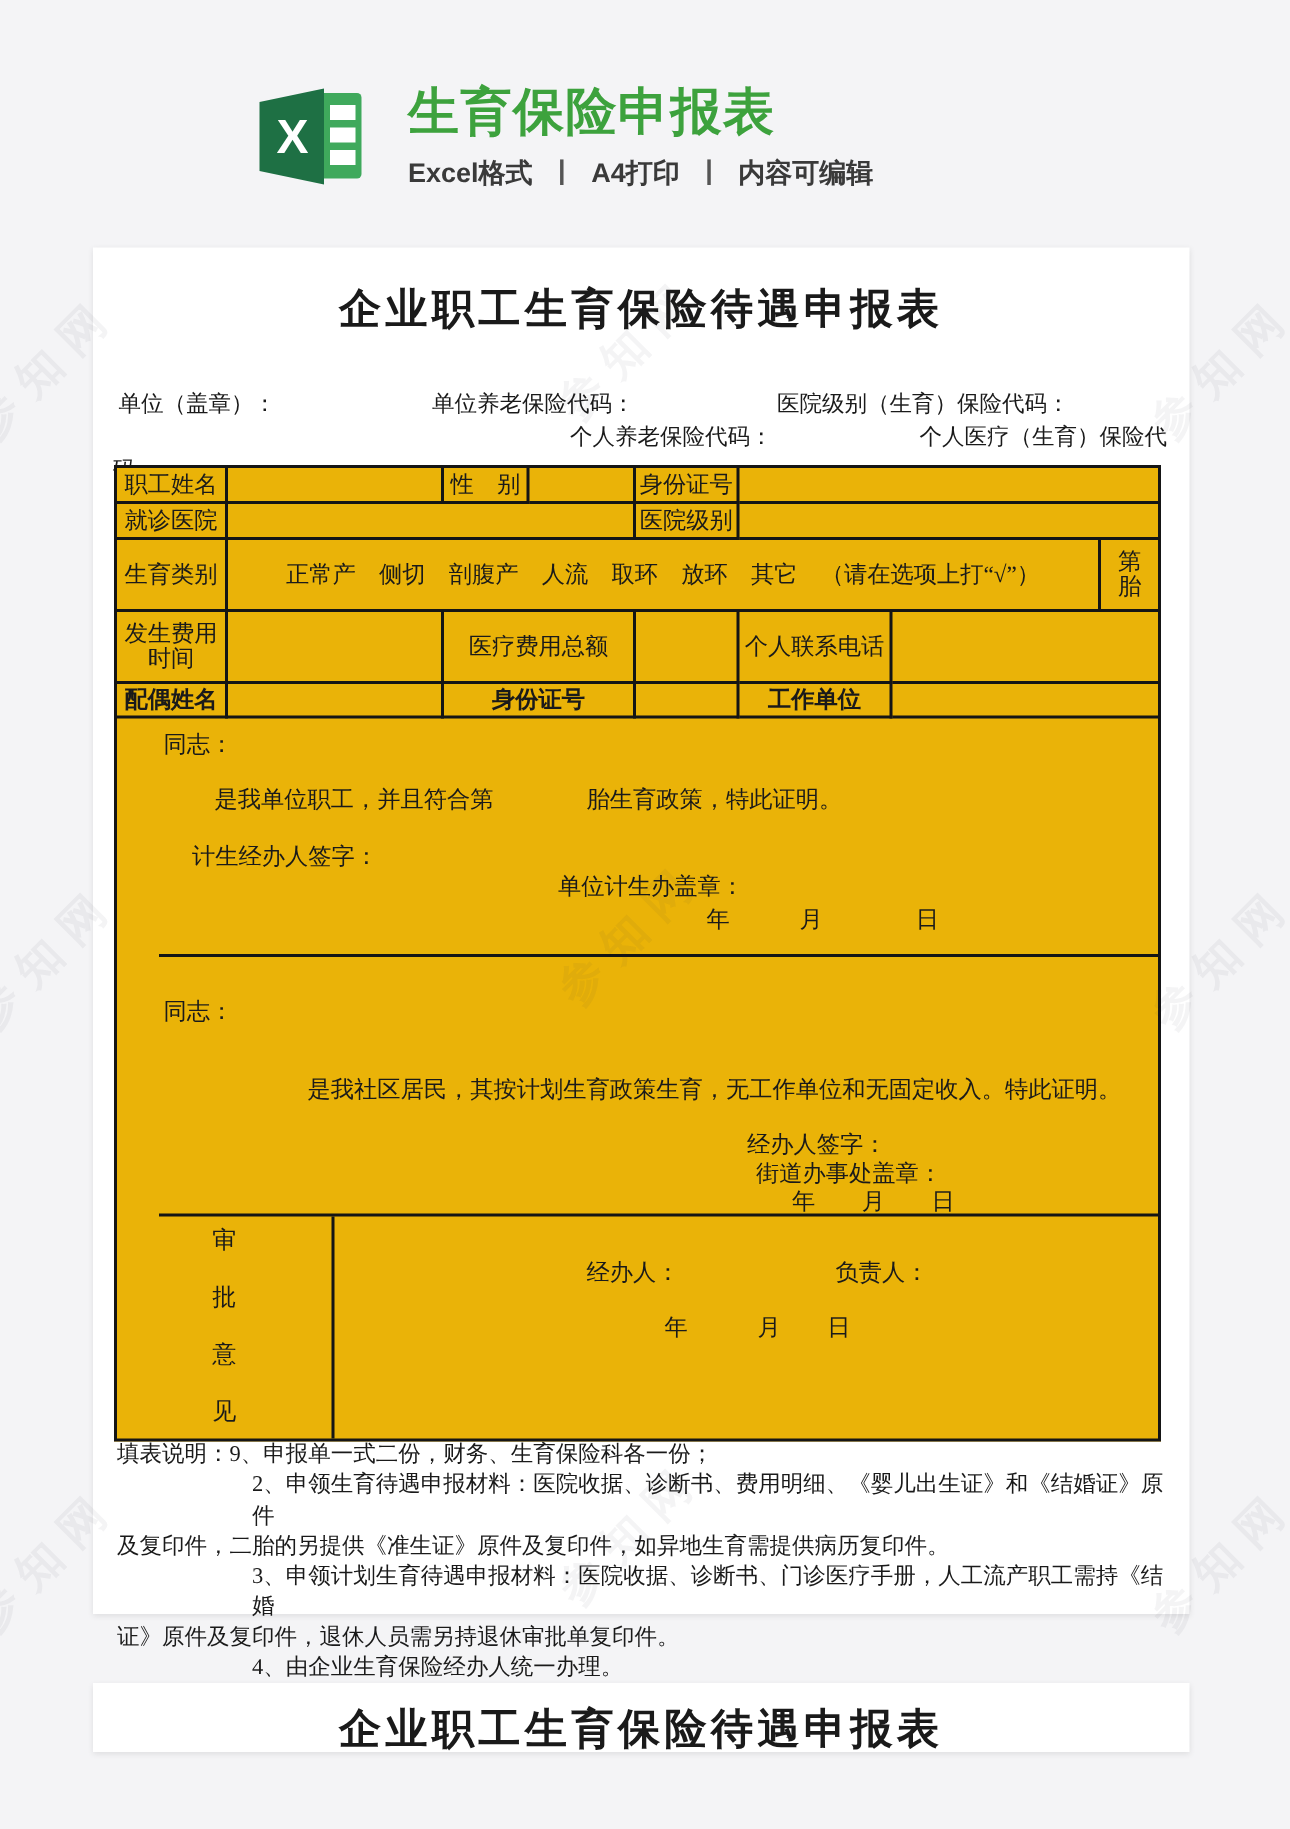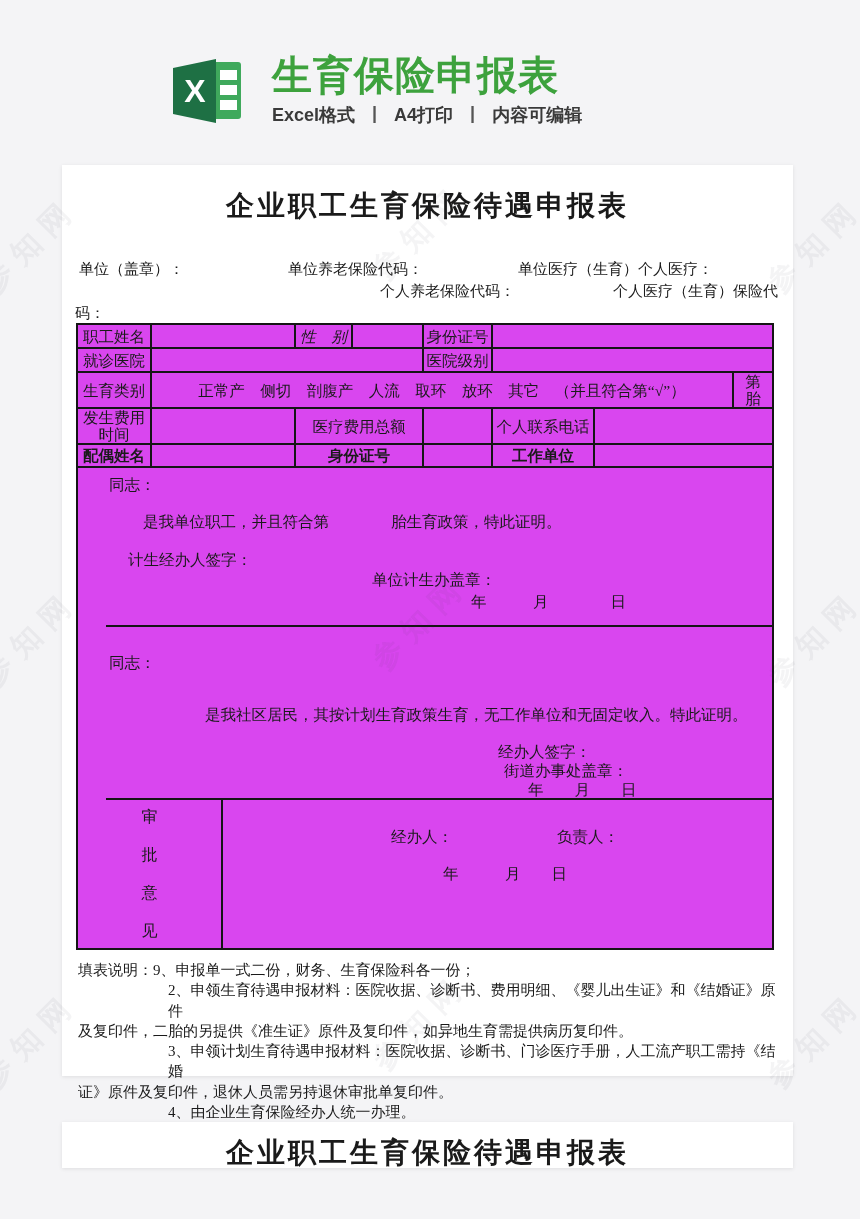--- a/index.html
+++ b/index.html
@@ -8,21 +8,21 @@
 
   
   .wm{position:absolute;font-size:30px;font-weight:bold;letter-spacing:10px;
       color:rgba(50,50,65,0.055);transform:rotate(-45deg);white-space:nowrap;
       pointer-events:none;z-index:60;font-family:"Liberation Sans",sans-serif;}
 
   
   .header{position:absolute;left:170px;top:57px;display:flex;align-items:flex-start;}
   .icon{width:74px;height:68px;flex:0 0 auto;}
   .htext{margin-left:28px;}
-  .htitle{font-family:"Liberation Sans",sans-serif;font-size:40px;font-weight:bold;
+  .htitle{font-family:"Liberation Sans",sans-serif;font-size:34px;font-weight:bold;
           color:#3da23d;line-height:36px;letter-spacing:1px;}
   .hsub{margin-top:10px;font-family:"Liberation Sans",sans-serif;font-size:18px;
         font-weight:bold;color:#3a3a3a;display:flex;align-items:flex-start;}
   .hsub .sep{margin:0 17px;color:#555;font-weight:bold;}
 
   
   .card{position:absolute;left:62px;top:165px;width:731px;height:911px;background:#fff;
         box-shadow:0 1px 4px rgba(0,0,0,0.09);z-index:10;}
   .card2{position:absolute;left:62px;top:1122px;width:731px;height:46px;background:#fff;
         box-shadow:0 1px 4px rgba(0,0,0,0.09);overflow:hidden;z-index:10;}
@@ -31,30 +31,30 @@
         font-size:28px;font-weight:bold;letter-spacing:3px;}
   .form-title2{margin-top:12px;text-align:center;font-size:28px;font-weight:bold;letter-spacing:3px;}
 
   .info{position:absolute;left:0;top:95px;width:100%;height:66px;font-size:15px;}
   .info span{position:absolute;white-space:pre;}
   #i1a{left:17px;top:0;} #i1b{left:226px;top:0;} #i1c{left:456px;top:0;}
   #i2a{left:318px;top:22px;} #i2b{left:551px;top:22px;}
   #i3a{left:13px;top:44px;}
 
   
-  .ftable{position:absolute;left:14px;top:158px;width:698px;border:2px solid #151515;
-          box-sizing:border-box;background:#d946ef;}
+  .ftable{position:absolute;left:14px;top:145px;width:698px;border:2px solid #151515;
+          box-sizing:border-box;background:#eab308;}
   .tr{display:flex;}
   .c{box-sizing:border-box;border-right:2px solid #151515;border-bottom:2px solid #151515;
      display:flex;align-items:center;justify-content:center;text-align:center;
      font-size:15.5px;white-space:pre-line;line-height:17px;}
   .noR{border-right:none!important;}
   .noB{border-bottom:none!important;}
-  .h24{height:24px;} .h23{height:23px;font-weight:bold;} .h36{height:36px;}
-  .w74{width:74px;} .w144{width:144px;} .w57{width:57px;font-style:italic;} .w71{width:71px;}
+  .h24{height:24px;} .h23{height:23px;font-weight:bold;} .h36{height:48px;}
+  .w74{width:74px;} .w144{width:144px;} .w57{width:57px;} .w71{width:71px;}
   .w69{width:69px;} .w102{width:102px;} .w128{width:128px;} .w177{width:177px;}
   .w272{width:272px;} .w279{width:279px;} .w38{width:38px;} .w582{width:582px;}
 
   .sec{position:relative;border-bottom:2px solid #151515;font-size:15.5px;margin-left:28px;}
   .sec1{height:157px;} .sec2{height:171px;}
   .sec span{position:absolute;white-space:pre;}
   .bold{font-weight:bold;}
 
   .approval{display:flex;height:148px;}
   .app-label{width:145px;box-sizing:border-box;border-right:2px solid #151515;
@@ -105,21 +105,21 @@
       </div>
     </div>
   </div>
 
   <div class="card">
     <div class="form-title">企业职工生育保险待遇申报表</div>
 
     <div class="info">
       <span id="i1a">单位（盖章）：</span>
       <span id="i1b">单位养老保险代码：</span>
-      <span id="i1c">单位医疗（生育）个人医疗：</span>
+      <span id="i1c">医院级别（生育）保险代码：</span>
       <span id="i2a">个人养老保险代码：</span>
       <span id="i2b">个人医疗（生育）保险代</span>
       <span id="i3a">码：</span>
     </div>
 
     <div class="ftable">
 
       <div class="tr">
         <div class="c w74 h24">职工姓名</div>
         <div class="c w144 h24"></div>
@@ -131,21 +131,21 @@
 
       <div class="tr">
         <div class="c w74 h24">就诊医院</div>
         <div class="c w272 h24"></div>
         <div class="c w69 h24">医院级别</div>
         <div class="c w279 h24 noR"></div>
       </div>
 
       <div class="tr">
         <div class="c w74 h36">生育类别</div>
-        <div class="c w582 h36">正常产　侧切　剖腹产　人流　取环　放环　其它　（并且符合第“√”）</div>
+        <div class="c w582 h36">正常产　侧切　剖腹产　人流　取环　放环　其它　（请在选项上打“√”）</div>
         <div class="c w38 h36 noR">第
 胎</div>
       </div>
 
       <div class="tr">
         <div class="c w74 h36">发生费用
 时间</div>
         <div class="c w144 h36"></div>
         <div class="c w128 h36">医疗费用总额</div>
         <div class="c w69 h36"></div>

